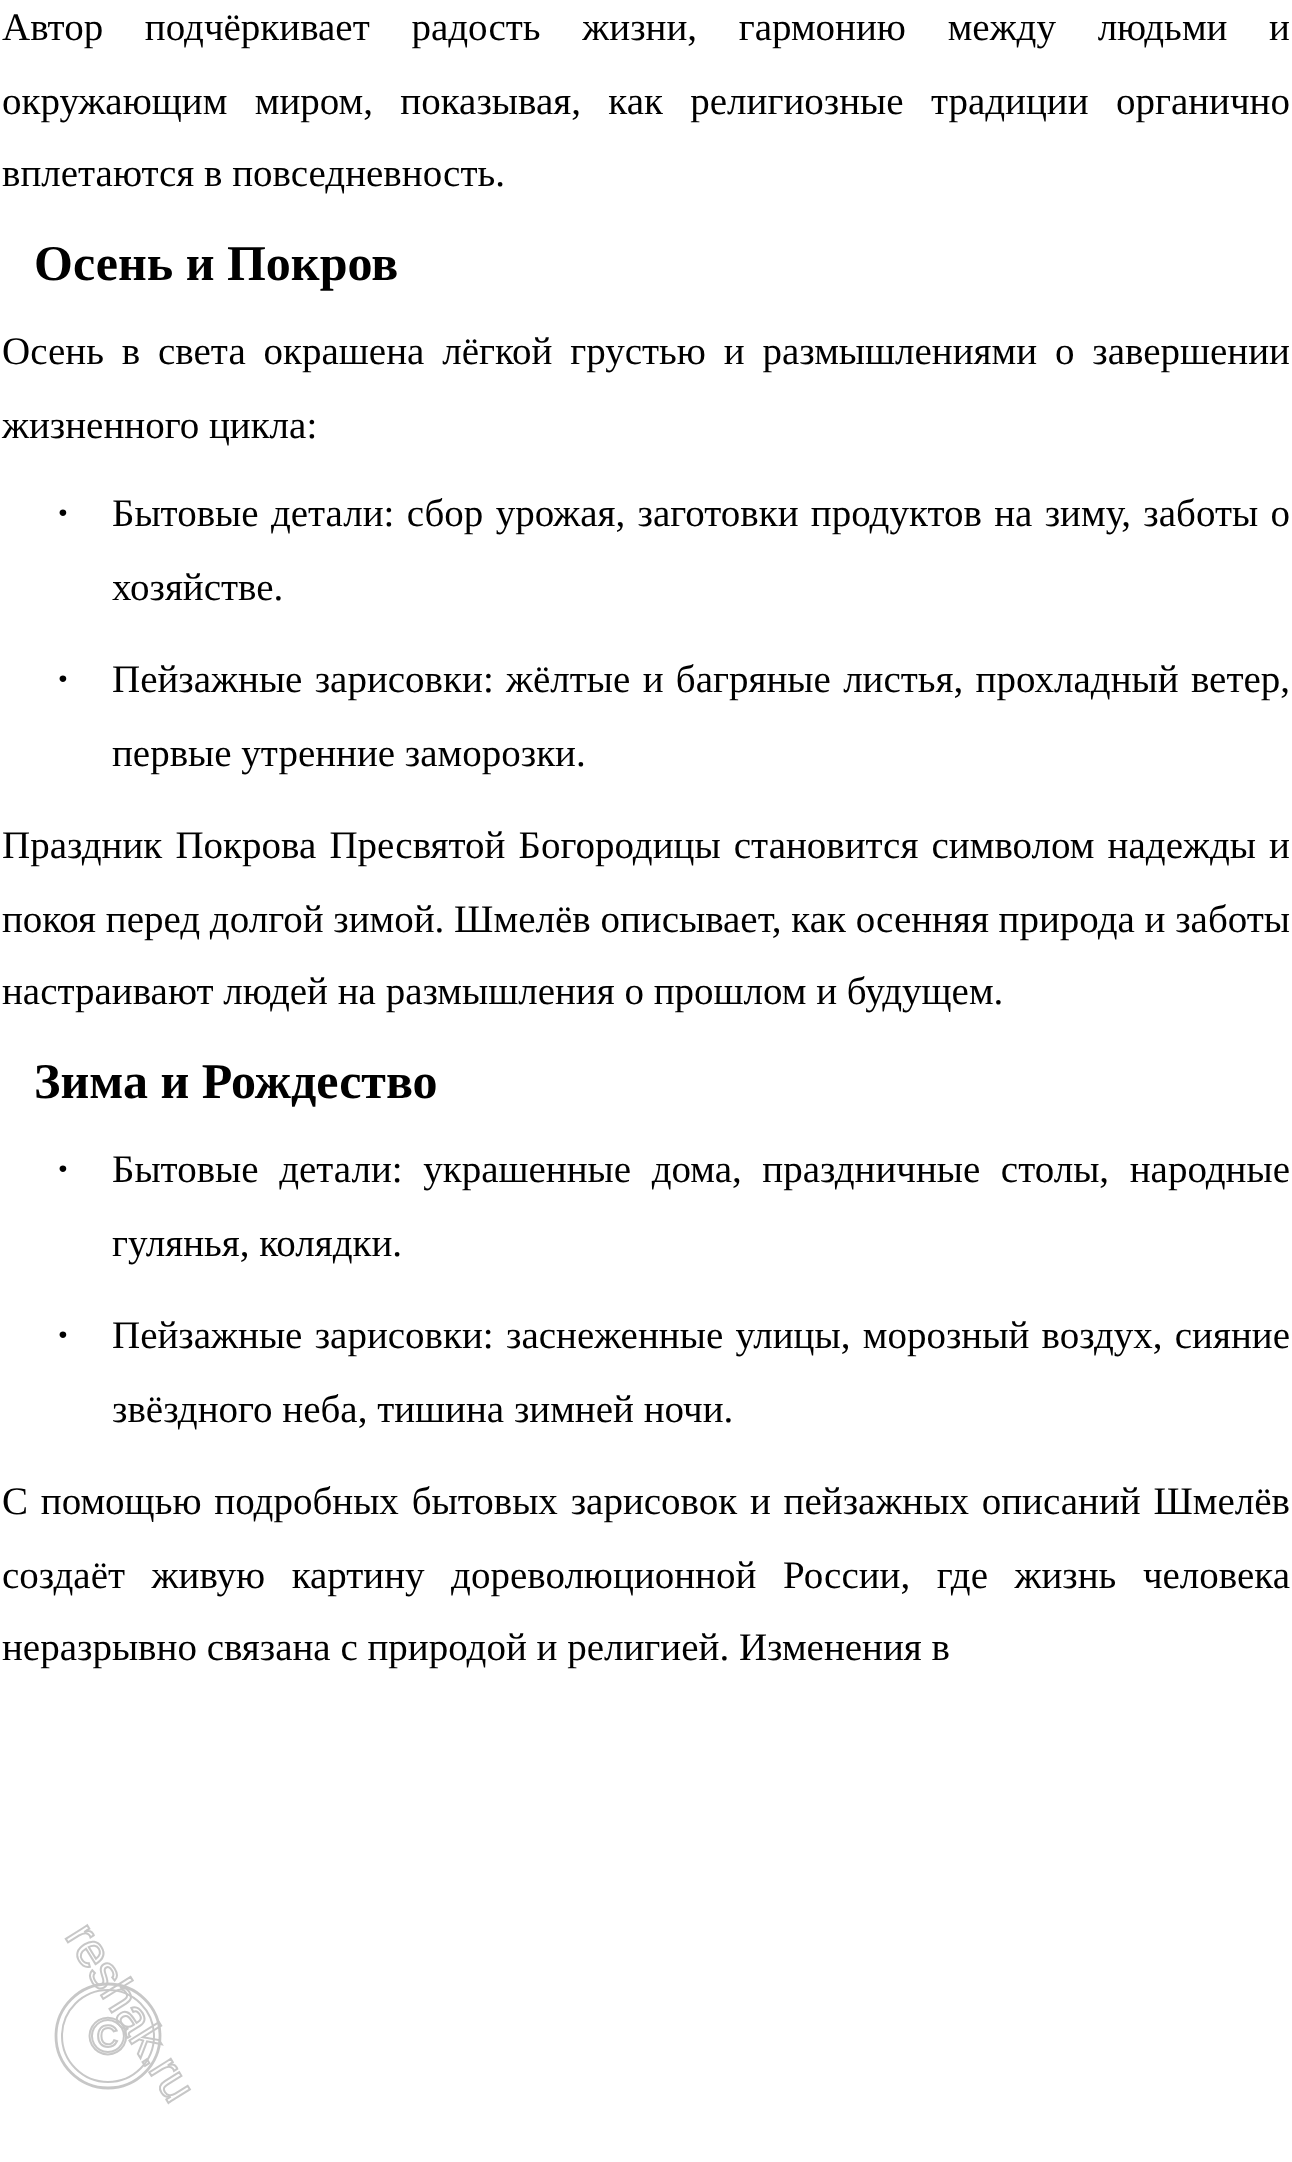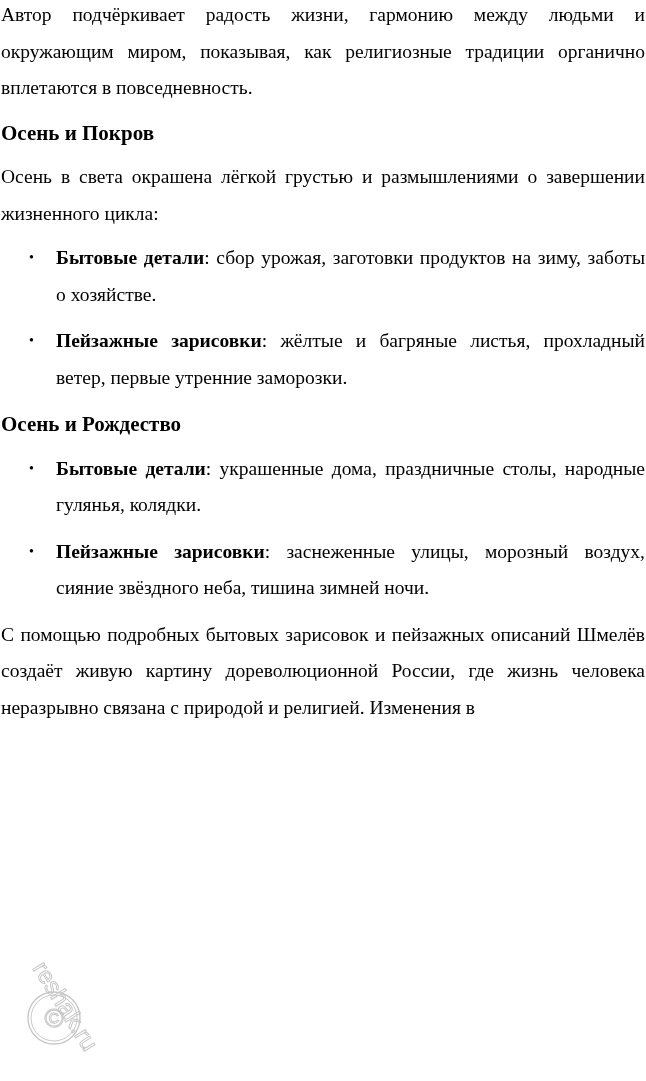--- a/index.html
+++ b/index.html
@@ -22,22 +22,22 @@
       top: -3px;
       width: 644px;
     }
     p.para {
       margin: 0 0 8px 0;
       line-height: 36.5px;
       text-align: justify;
       text-align-last: left;
     }
     h3.heading {
-      margin: 0 0 8px 0;
-      font-size: 21px;
+      margin: 0 0 8px 16px;
+      font-size: 25px;
       font-weight: bold;
       line-height: 36.5px;
     }
     ul.list {
       margin: 0 0 8px 0;
       padding: 0;
       list-style: none;
     }
     ul.list li {
       position: relative;
@@ -48,21 +48,21 @@
       margin-bottom: 10px;
     }
     ul.list li .bullet {
       position: absolute;
       left: 28px;
       top: 0;
       font-size: 14px;
       line-height: 36.5px;
     }
     ul.list li b {
-      font-weight: bold;
+      font-weight: normal;
       margin-top: 45px;
     }
     .watermark {
       position: absolute;
       left: 14px;
       top: 930px;
       width: 130px;
       height: 150px;
       pointer-events: none;
       opacity: 0.55;
@@ -83,22 +83,23 @@
     <li>
       <span class="bullet">•</span>
       <b>Бытовые детали</b><span>: сбор урожая, заготовки продуктов на зиму, заботы о хозяйстве.</span>
     </li>
     <li>
       <span class="bullet">•</span>
       <b>Пейзажные зарисовки</b><span>: жёлтые и багряные листья, прохладный ветер, первые утренние заморозки.</span>
     </li>
   </ul>
 
+  <p class="para">Праздник Покрова Пресвятой Богородицы становится символом надежды и покоя перед долгой зимой. Шмелёв описывает, как осенняя природа и заботы настраивают людей на размышления о прошлом и будущем.</p>
 
-  <h3 class="heading">Осень и Рождество</h3>
+  <h3 class="heading">Зима и Рождество</h3>
 
 
   <ul class="list">
     <li>
       <span class="bullet">•</span>
       <b>Бытовые детали</b><span>: украшенные дома, праздничные столы, народные гулянья, колядки.</span>
     </li>
     <li>
       <span class="bullet">•</span>
       <b>Пейзажные зарисовки</b><span>: заснеженные улицы, морозный воздух, сияние звёздного неба, тишина зимней ночи.</span>

